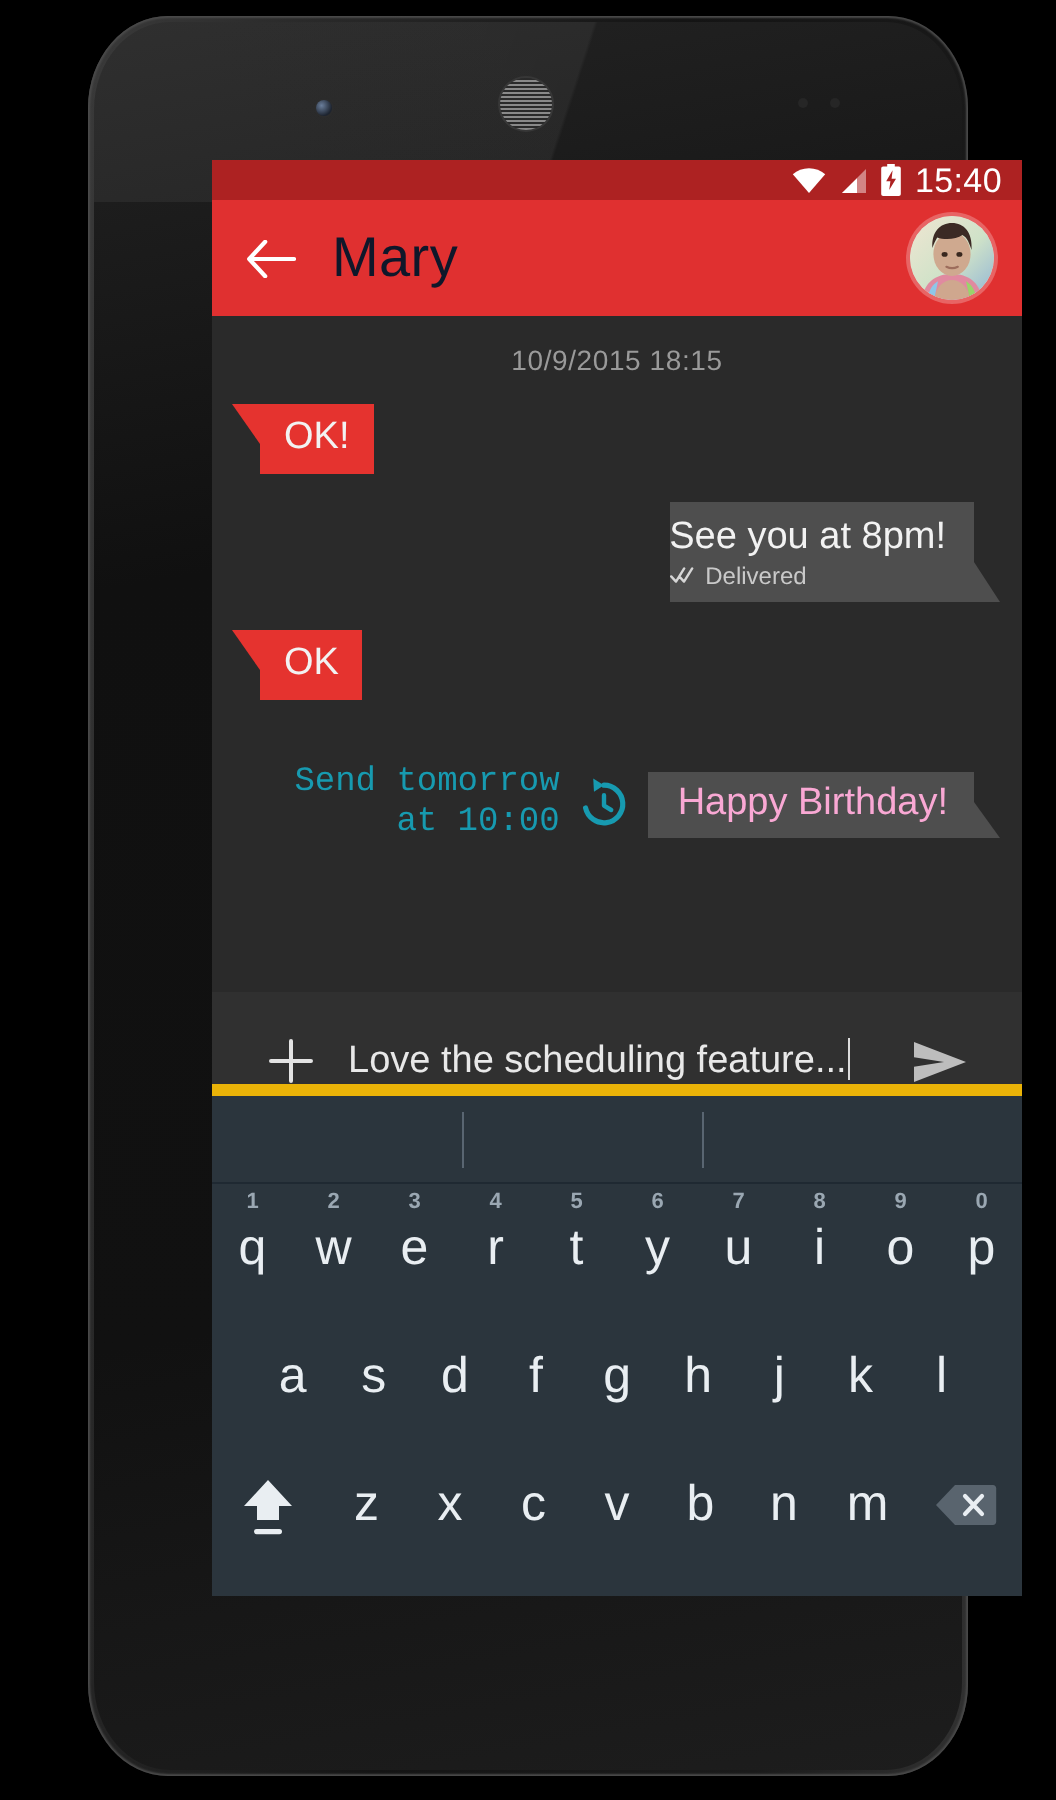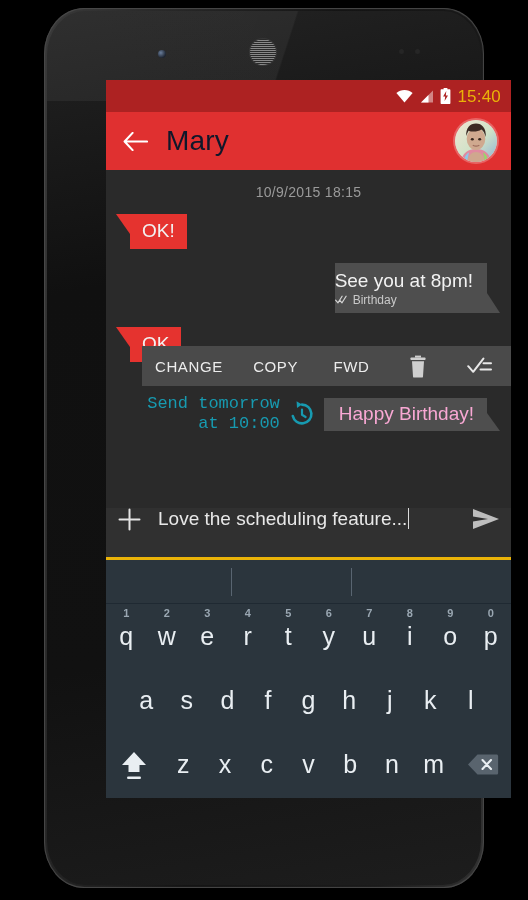--- a/index.html
+++ b/index.html
@@ -60,24 +60,24 @@
   #screen {
     position: absolute;
     left: 62px; top: 72px;
     width: 405px; height: 718px;
     background: #2a2a2a;
     overflow: hidden;
   }
 
   
   #statusbar {
-    height: 32px; background: #ad2222;
+    height: 20px; background: #ad2222;
     display: flex; align-items: center; justify-content: flex-end;
     padding-right: 10px; gap: 6px;
-    color: #eab308;
+    color: #ffffff;
   }
   .sb-icon { display: flex; align-items: center; }
   #clock { font-size: 17px; font-weight: 400; letter-spacing: .2px; line-height: 1; }
 
   
   #appbar {
     height: 58px; background: #e03030;
     display: flex; align-items: center; padding: 0 14px;
   }
   #back-btn { width: 30px; height: 30px; display:flex; align-items:center; justify-content:center; cursor:pointer; }
@@ -140,22 +140,22 @@
   }
   #sched-bubble .txt { color: #f9a8d4; font-size: 19px; white-space: nowrap; }
   #sched-bubble::after {
     content:""; position: absolute; right: -13px; bottom: 0;
     border-style: solid; border-width: 18px 0 0 13px;
     border-color: transparent transparent transparent #4e4e4e;
   }
 
   
   #compose {
-    height: 52px; background: #303030; display: flex; align-items: flex-start;
-    padding: 0 8px; border-bottom: 3px solid #eab308;
+    height: 52px; background: #303030; display: flex; align-items: flex-end;
+    padding: 0 24px; border-bottom: 6px solid #eab308;
   }
   #plus-btn { width: 30px; display:flex; align-items:center; justify-content:center; cursor:pointer; }
   #compose-text {
     flex: 1; color: #e8e8e8; font-size: 19px; margin-left: 14px;
     white-space: nowrap; overflow: hidden; position: relative;
   }
   #caret {
     display:inline-block; width:1px; height:21px; background:#dcdcdc;
     vertical-align:-4px; margin-left:1px;
   }
@@ -273,50 +273,31 @@
 
       <div class="row right">
         <div class="bubble out">
           <div class="txt">See you at 8pm!</div>
           <div class="meta">
             <span>
               <svg width="13" height="9" viewBox="0 0 13 9">
                 <path d="M0.6 5.2 3 7.8 7.1 1.2M4.6 5.2 7 7.8 11.1 1.2" stroke="#d6d6d6" stroke-width="1.2" fill="none" stroke-linecap="round" stroke-linejoin="round"></path>
               </svg>
             </span>
-            <span>Birthday</span>
+            <span>Delivered</span>
           </div>
         </div>
       </div>
 
       <div class="row left">
         <div class="bubble in">
           <div class="txt">OK</div>
         </div>
       </div>
 
-      <div id="actionbar">
-        <div class="act" id="act-change">CHANGE</div>
-        <div class="act" id="act-copy">COPY</div>
-        <div class="act" id="act-fwd">FWD</div>
-        <div class="act" id="act-delete">
-          <svg width="20" height="23" viewBox="0 0 20 23">
-            <rect x="2.5" y="2.6" width="15" height="2.3" rx=".6" fill="#cfcfcf"></rect>
-            <path d="M7 0.6h6v2H7z" fill="#cfcfcf"></path>
-            <path d="M4 6.2h12l-1 15.2c0 .8-.6 1.2-1.3 1.2H6.3c-.7 0-1.3-.4-1.3-1.2z" fill="#cfcfcf"></path>
-          </svg>
-        </div>
-        <div class="act" id="act-select">
-          <svg width="26" height="18" viewBox="0 0 26 18">
-            <path d="M1.2 9.2 6.2 14.8 16.4 1.6" stroke="#e8e8e8" stroke-width="2" fill="none" stroke-linecap="round" stroke-linejoin="round"></path>
-            <rect x="15.5" y="5.2" width="9.5" height="2.1" rx="1" fill="#e8e8e8"></rect>
-            <rect x="12.5" y="11.4" width="12.5" height="2.1" rx="1" fill="#e8e8e8"></rect>
-          </svg>
-        </div>
-      </div>
 
       <div id="sched-row">
         <div id="sched-label">
           <div>Send tomorrow</div>
           <div>at 10:00</div>
         </div>
         <div id="sched-icon">
           <svg width="28" height="28" viewBox="0 0 28 28">
             <path d="M14 4.6A9.4 9.4 0 1 1 4.8 16" stroke="#179ab0" stroke-width="2.6" fill="none" stroke-linecap="round"></path>
             <path d="M14 4.6 8.6 1.3 9 7.9z" fill="#179ab0"></path>

